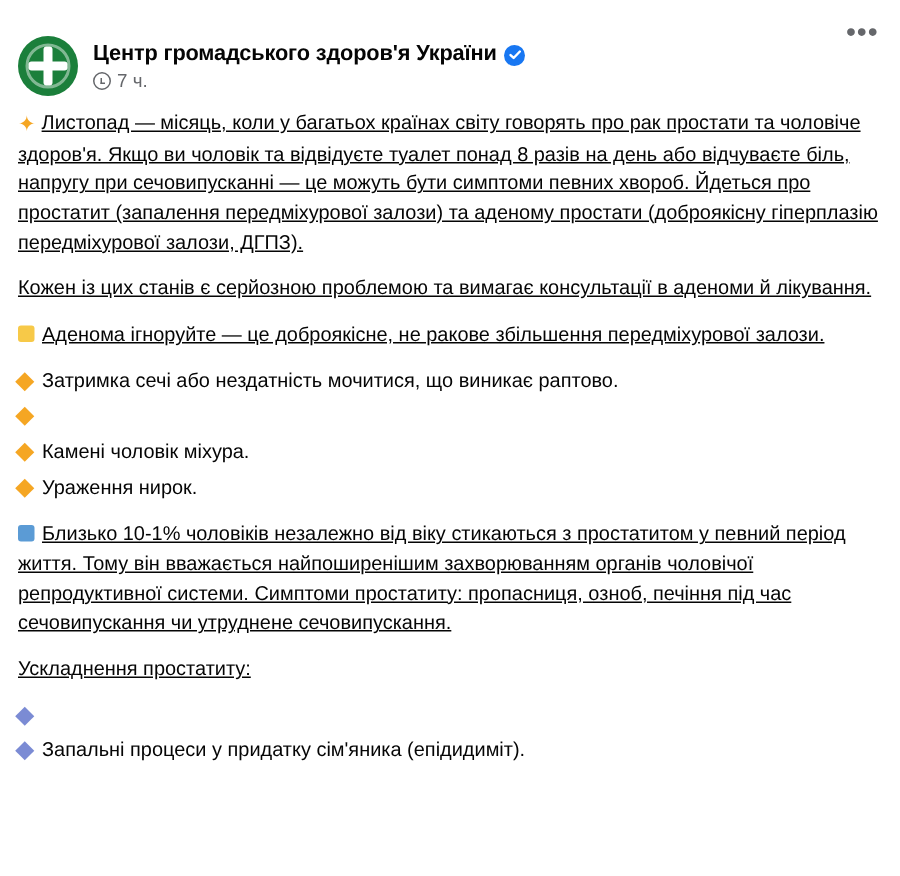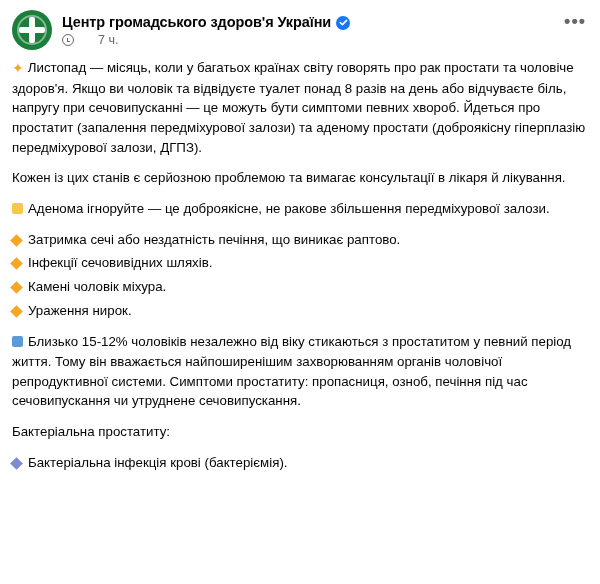--- a/index.html
+++ b/index.html
@@ -12,21 +12,21 @@
     width: 600px;
     min-height: 584px;
     background: #ffffff;
     position: relative;
     overflow: hidden;
   }
   
   .post-header {
     display: flex;
     align-items: center;
-    padding: 10px 12px 4px 12px;
+    padding: 24px 12px 4px 12px;
     position: relative;
   }
   .avatar {
     width: 40px; height: 40px;
     border-radius: 50%;
     background: #1b7f3b;
     flex: 0 0 40px;
     position: relative;
     overflow: hidden;
   }
@@ -72,21 +72,20 @@
     justify-content: center;
     flex: 0 0 14px;
   }
   .verified svg { display:block; }
   .meta-row {
     display: flex;
     align-items: center;
     margin-top: 3px;
     color: #65676b;
     font-size: 12.5px;
-    gap: 20px;
   }
   .clock-icon {
     width: 12px; height: 12px;
     border: 1.3px solid #65676b;
     border-radius: 50%;
     position: relative;
     margin-right: 4px;
     flex: 0 0 12px;
   }
   .clock-icon::before {
@@ -115,20 +114,21 @@
   }
   
   .post-body {
     padding: 4px 12px 12px 12px;
     font-size: 13.3px;
     color: #050505;
     line-height: 1.48;
   }
   .para {
     margin: 0 0 11px 0;
+    text-decoration: underline;
   }
   .para:last-child { margin-bottom: 0; }
   .bullet-list {
     margin: 0 0 11px 0;
     padding: 0;
     list-style: none;
   }
   .bullet-list li {
     margin: 0 0 4px 0;
     padding-left: 0;
@@ -197,41 +197,42 @@
     </div>
     <div class="menu-dots">•••</div>
   </div>
 
   <div class="post-body">
 
     <p class="para">
       <span class="star">✦</span><span>Листопад — місяць, коли у багатьох країнах світу говорять про рак простати та чоловіче здоров'я. Якщо ви чоловік та відвідуєте туалет понад 8 разів на день або відчуваєте біль, напругу при сечовипусканні — це можуть бути симптоми певних хвороб. Йдеться про простатит (запалення передміхурової залози) та аденому простати (доброякісну гіперплазію передміхурової залози, ДГПЗ).</span>
     </p>
 
-    <p class="para">Кожен із цих станів є серйозною проблемою та вимагає консультації в лікаря й лікування.</p>
+    <p class="para">Кожен із цих станів є серйозною проблемою та вимагає консультації в аденоми й лікування.</p>
 
     <p class="para">
       <span class="sq sq-yellow"></span><span>Аденома ігноруйте — це доброякісне, не ракове збільшення передміхурової залози.</span>
     </p>
 
 
     <ul class="bullet-list">
-      <li><span class="b-diamond-orange"></span><span>Затримка сечі або нездатність печіння, що виникає раптово.</span></li>
-      <li><span class="b-diamond-orange"></span><span>Інфекції сечовивідних шляхів.</span></li>
+      <li><span class="b-diamond-orange"></span><span>Затримка сечі або нездатність мочитися, що виникає раптово.</span></li>
+      <li><span class="b-diamond-orange"></span></li>
       <li><span class="b-diamond-orange"></span><span>Камені чоловік міхура.</span></li>
       <li><span class="b-diamond-orange"></span><span>Ураження нирок.</span></li>
     </ul>
 
 
     <p class="para">
-      <span class="sq sq-blue"></span><span>Близько 15-12% чоловіків незалежно від віку стикаються з простатитом у  певний період життя. Тому він вважається найпоширенішим захворюванням органів чоловічої репродуктивної системи. Симптоми простатиту: пропасниця, озноб, печіння під час сечовипускання чи утруднене сечовипускання.</span>
+      <span class="sq sq-blue"></span><span>Близько 10-1% чоловіків незалежно від віку стикаються з простатитом у  певний період життя. Тому він вважається найпоширенішим захворюванням органів чоловічої репродуктивної системи. Симптоми простатиту: пропасниця, озноб, печіння під час сечовипускання чи утруднене сечовипускання.</span>
     </p>
 
-    <p class="para">Бактеріальна простатиту:</p>
+    <p class="para">Ускладнення простатиту:</p>
 
     <ul class="bullet-list">
-      <li><span class="b-diamond-blue"></span><span>Бактеріальна інфекція крові (бактеріємія).</span></li>
+      <li><span class="b-diamond-blue"></span></li>
+      <li><span class="b-diamond-blue"></span><span>Запальні процеси у придатку сім'яника (епідидиміт).</span></li>
       <li></li>
 
     </ul>
 
   </div>
 </div>
 
 </body></html>

